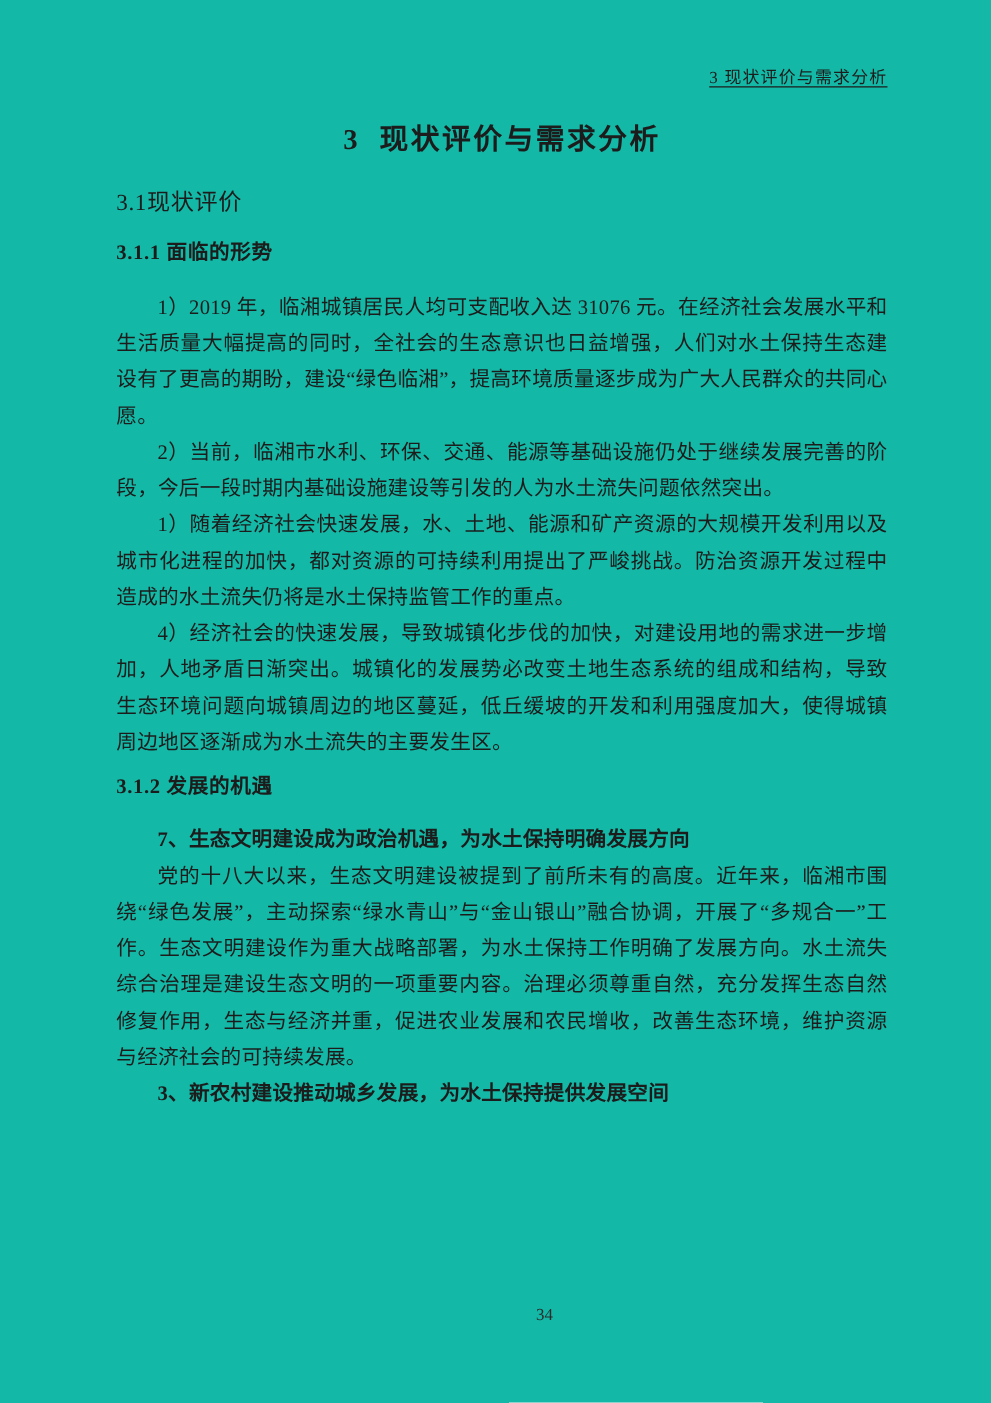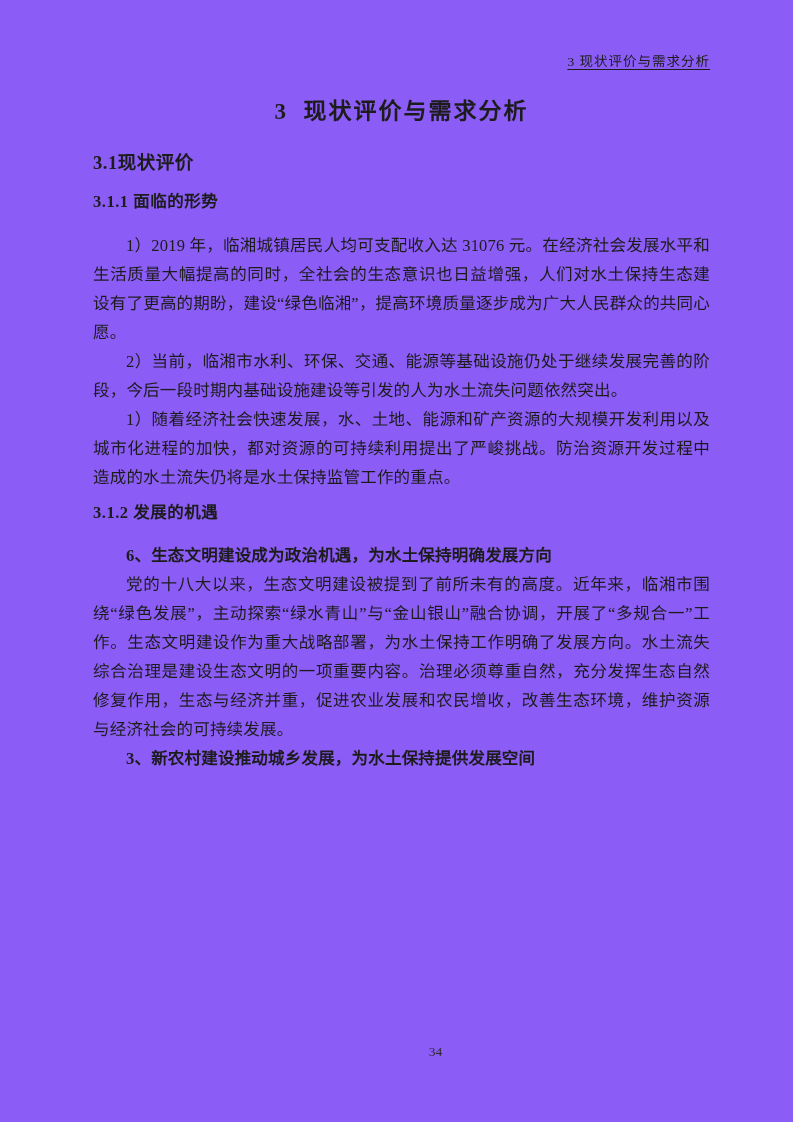--- a/index.html
+++ b/index.html
@@ -5,21 +5,21 @@
   html, body {
     margin: 0;
     padding: 0;
     background: #e8e8e8;
   }
   .page {
     position: relative;
     width: 793px;
     height: 1122px;
     margin: 0 auto;
-    background: #8b5cf6;
+    background: #14b8a6;
     color: #1c1c1c;
     font-family: "Liberation Serif", "DejaVu Serif", serif;
     box-sizing: border-box;
     padding: 52px 83px 0 93px;
     overflow: hidden;
   }
   .page-header {
     text-align: right;
     font-size: 13.5px;
     letter-spacing: 1px;
@@ -35,21 +35,21 @@
     text-align: center;
     font-size: 23px;
     font-weight: bold;
     letter-spacing: 2px;
     white-space: pre-wrap;
     line-height: 30px;
   }
   .h-31 {
     margin-top: 24px;
     font-size: 18.5px;
-    font-weight: bold;
+    font-weight: normal;
     line-height: 24px;
     letter-spacing: 0.5px;
   }
   .h-311 {
     margin-top: 9px;
     font-size: 16.5px;
     font-weight: bold;
     line-height: 24px;
     letter-spacing: 0.5px;
   }
@@ -92,26 +92,27 @@
   <h1 class="doc-title">3  现状评价与需求分析</h1>
 
   <h2 class="h-31">3.1现状评价</h2>
 
   <h3 class="h-311">3.1.1 面临的形势</h3>
 
   <div class="body-text">
     <p>1）2019 年，临湘城镇居民人均可支配收入达 31076 元。在经济社会发展水平和生活质量大幅提高的同时，全社会的生态意识也日益增强，人们对水土保持生态建设有了更高的期盼，建设“绿色临湘”，提高环境质量逐步成为广大人民群众的共同心愿。</p>
     <p>2）当前，临湘市水利、环保、交通、能源等基础设施仍处于继续发展完善的阶段，今后一段时期内基础设施建设等引发的人为水土流失问题依然突出。</p>
     <p>1）随着经济社会快速发展，水、土地、能源和矿产资源的大规模开发利用以及城市化进程的加快，都对资源的可持续利用提出了严峻挑战。防治资源开发过程中造成的水土流失仍将是水土保持监管工作的重点。</p>
+    <p>4）经济社会的快速发展，导致城镇化步伐的加快，对建设用地的需求进一步增加，人地矛盾日渐突出。城镇化的发展势必改变土地生态系统的组成和结构，导致生态环境问题向城镇周边的地区蔓延，低丘缓坡的开发和利用强度加大，使得城镇周边地区逐渐成为水土流失的主要发生区。</p>
   </div>
 
   <h3 class="h-311">3.1.2 发展的机遇</h3>
 
   <div class="body-text">
-    <p class="sub-heading">6、生态文明建设成为政治机遇，为水土保持明确发展方向</p>
+    <p class="sub-heading">7、生态文明建设成为政治机遇，为水土保持明确发展方向</p>
     <p>党的十八大以来，生态文明建设被提到了前所未有的高度。近年来，临湘市围绕“绿色发展”，主动探索“绿水青山”与“金山银山”融合协调，开展了“多规合一”工作。生态文明建设作为重大战略部署，为水土保持工作明确了发展方向。水土流失综合治理是建设生态文明的一项重要内容。治理必须尊重自然，充分发挥生态自然修复作用，生态与经济并重，促进农业发展和农民增收，改善生态环境，维护资源与经济社会的可持续发展。</p>
     <p class="sub-heading">3、新农村建设推动城乡发展，为水土保持提供发展空间</p>
   </div>
 
   <div class="page-footer">
     <span>34</span>
   </div>
 
 </div>
 

